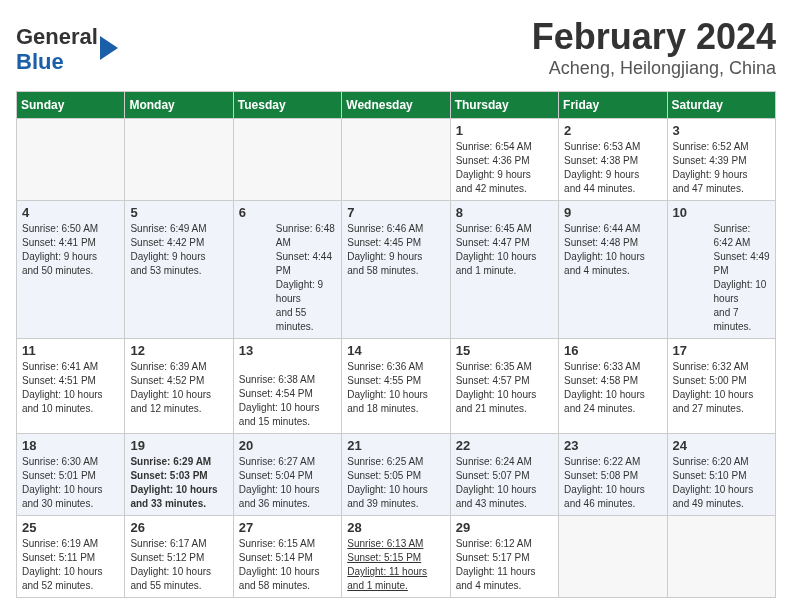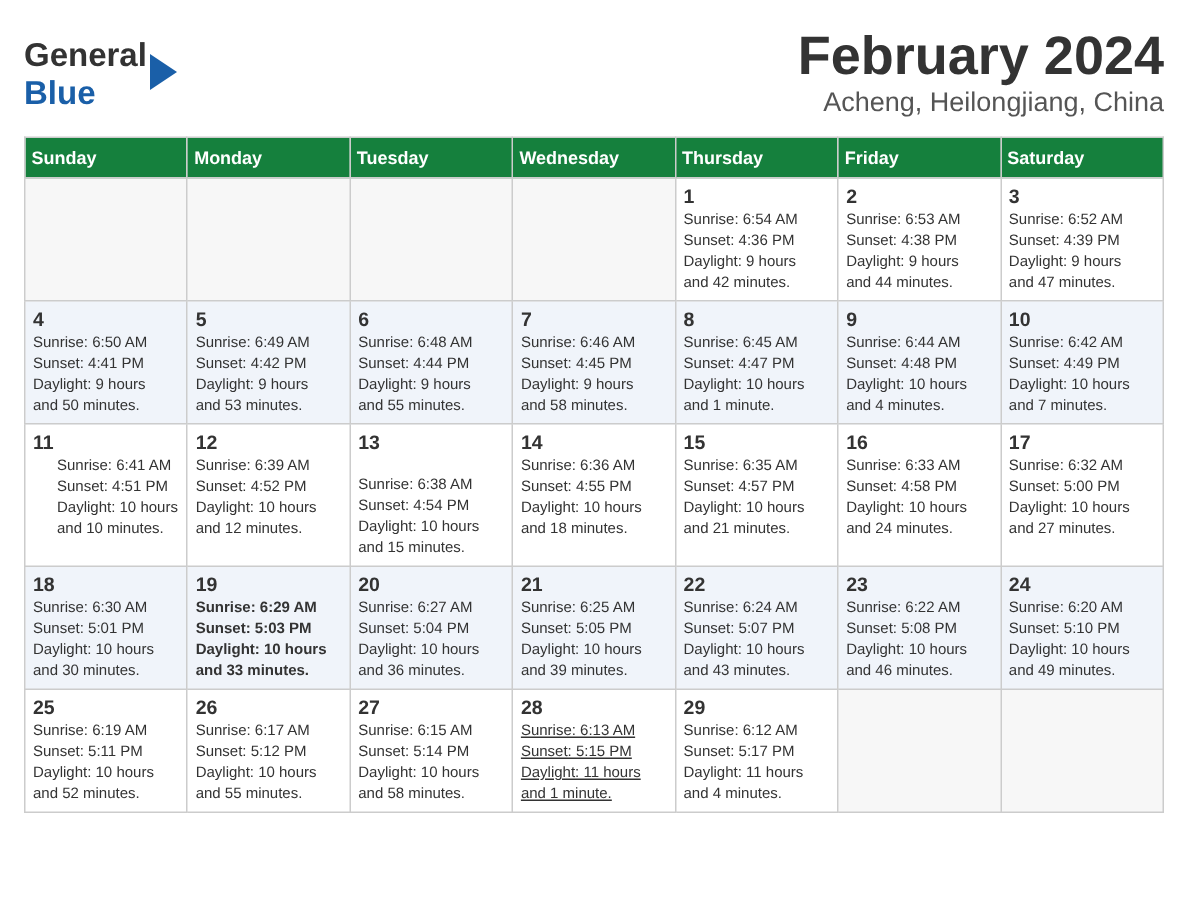--- a/index.html
+++ b/index.html
@@ -149,21 +149,21 @@
         </td>
         <td>
           <span class="day-num">5</span>
           <div class="day-info" style="white-space: pre-line;">Sunrise: 6:49 AM
 Sunset: 4:42 PM
 Daylight: 9 hours
 and 53 minutes.</div>
         </td>
         <td>
           <span class="day-num">6</span>
-          <div class="day-info" style="white-space: pre-line;">Sunrise: 6:48 AM
+          <div class="day-info" style="white-space: pre-line; margin-left: 37px;">Sunrise: 6:48 AM
 Sunset: 4:44 PM
 Daylight: 9 hours
 and 55 minutes.</div>
         </td>
         <td>
           <span class="day-num">7</span>
           <div class="day-info" style="white-space: pre-line;">Sunrise: 6:46 AM
 Sunset: 4:45 PM
 Daylight: 9 hours
 and 58 minutes.</div>
@@ -177,30 +177,30 @@
         </td>
         <td>
           <span class="day-num">9</span>
           <div class="day-info" style="white-space: pre-line;">Sunrise: 6:44 AM
 Sunset: 4:48 PM
 Daylight: 10 hours
 and 4 minutes.</div>
         </td>
         <td>
           <span class="day-num">10</span>
-          <div class="day-info" style="white-space: pre-line;">Sunrise: 6:42 AM
+          <div class="day-info" style="white-space: pre-line; margin-left: 41px;">Sunrise: 6:42 AM
 Sunset: 4:49 PM
 Daylight: 10 hours
 and 7 minutes.</div>
         </td>
       </tr>
       <tr>
         <td>
           <span class="day-num">11</span>
-          <div class="day-info" style="white-space: pre-line; margin-left: 16px;">Sunrise: 6:41 AM
+          <div class="day-info" style="white-space: pre-line;">Sunrise: 6:41 AM
 Sunset: 4:51 PM
 Daylight: 10 hours
 and 10 minutes.</div>
         </td>
         <td>
           <span class="day-num">12</span>
           <div class="day-info" style="white-space: pre-line;">Sunrise: 6:39 AM
 Sunset: 4:52 PM
 Daylight: 10 hours
 and 12 minutes.</div>

